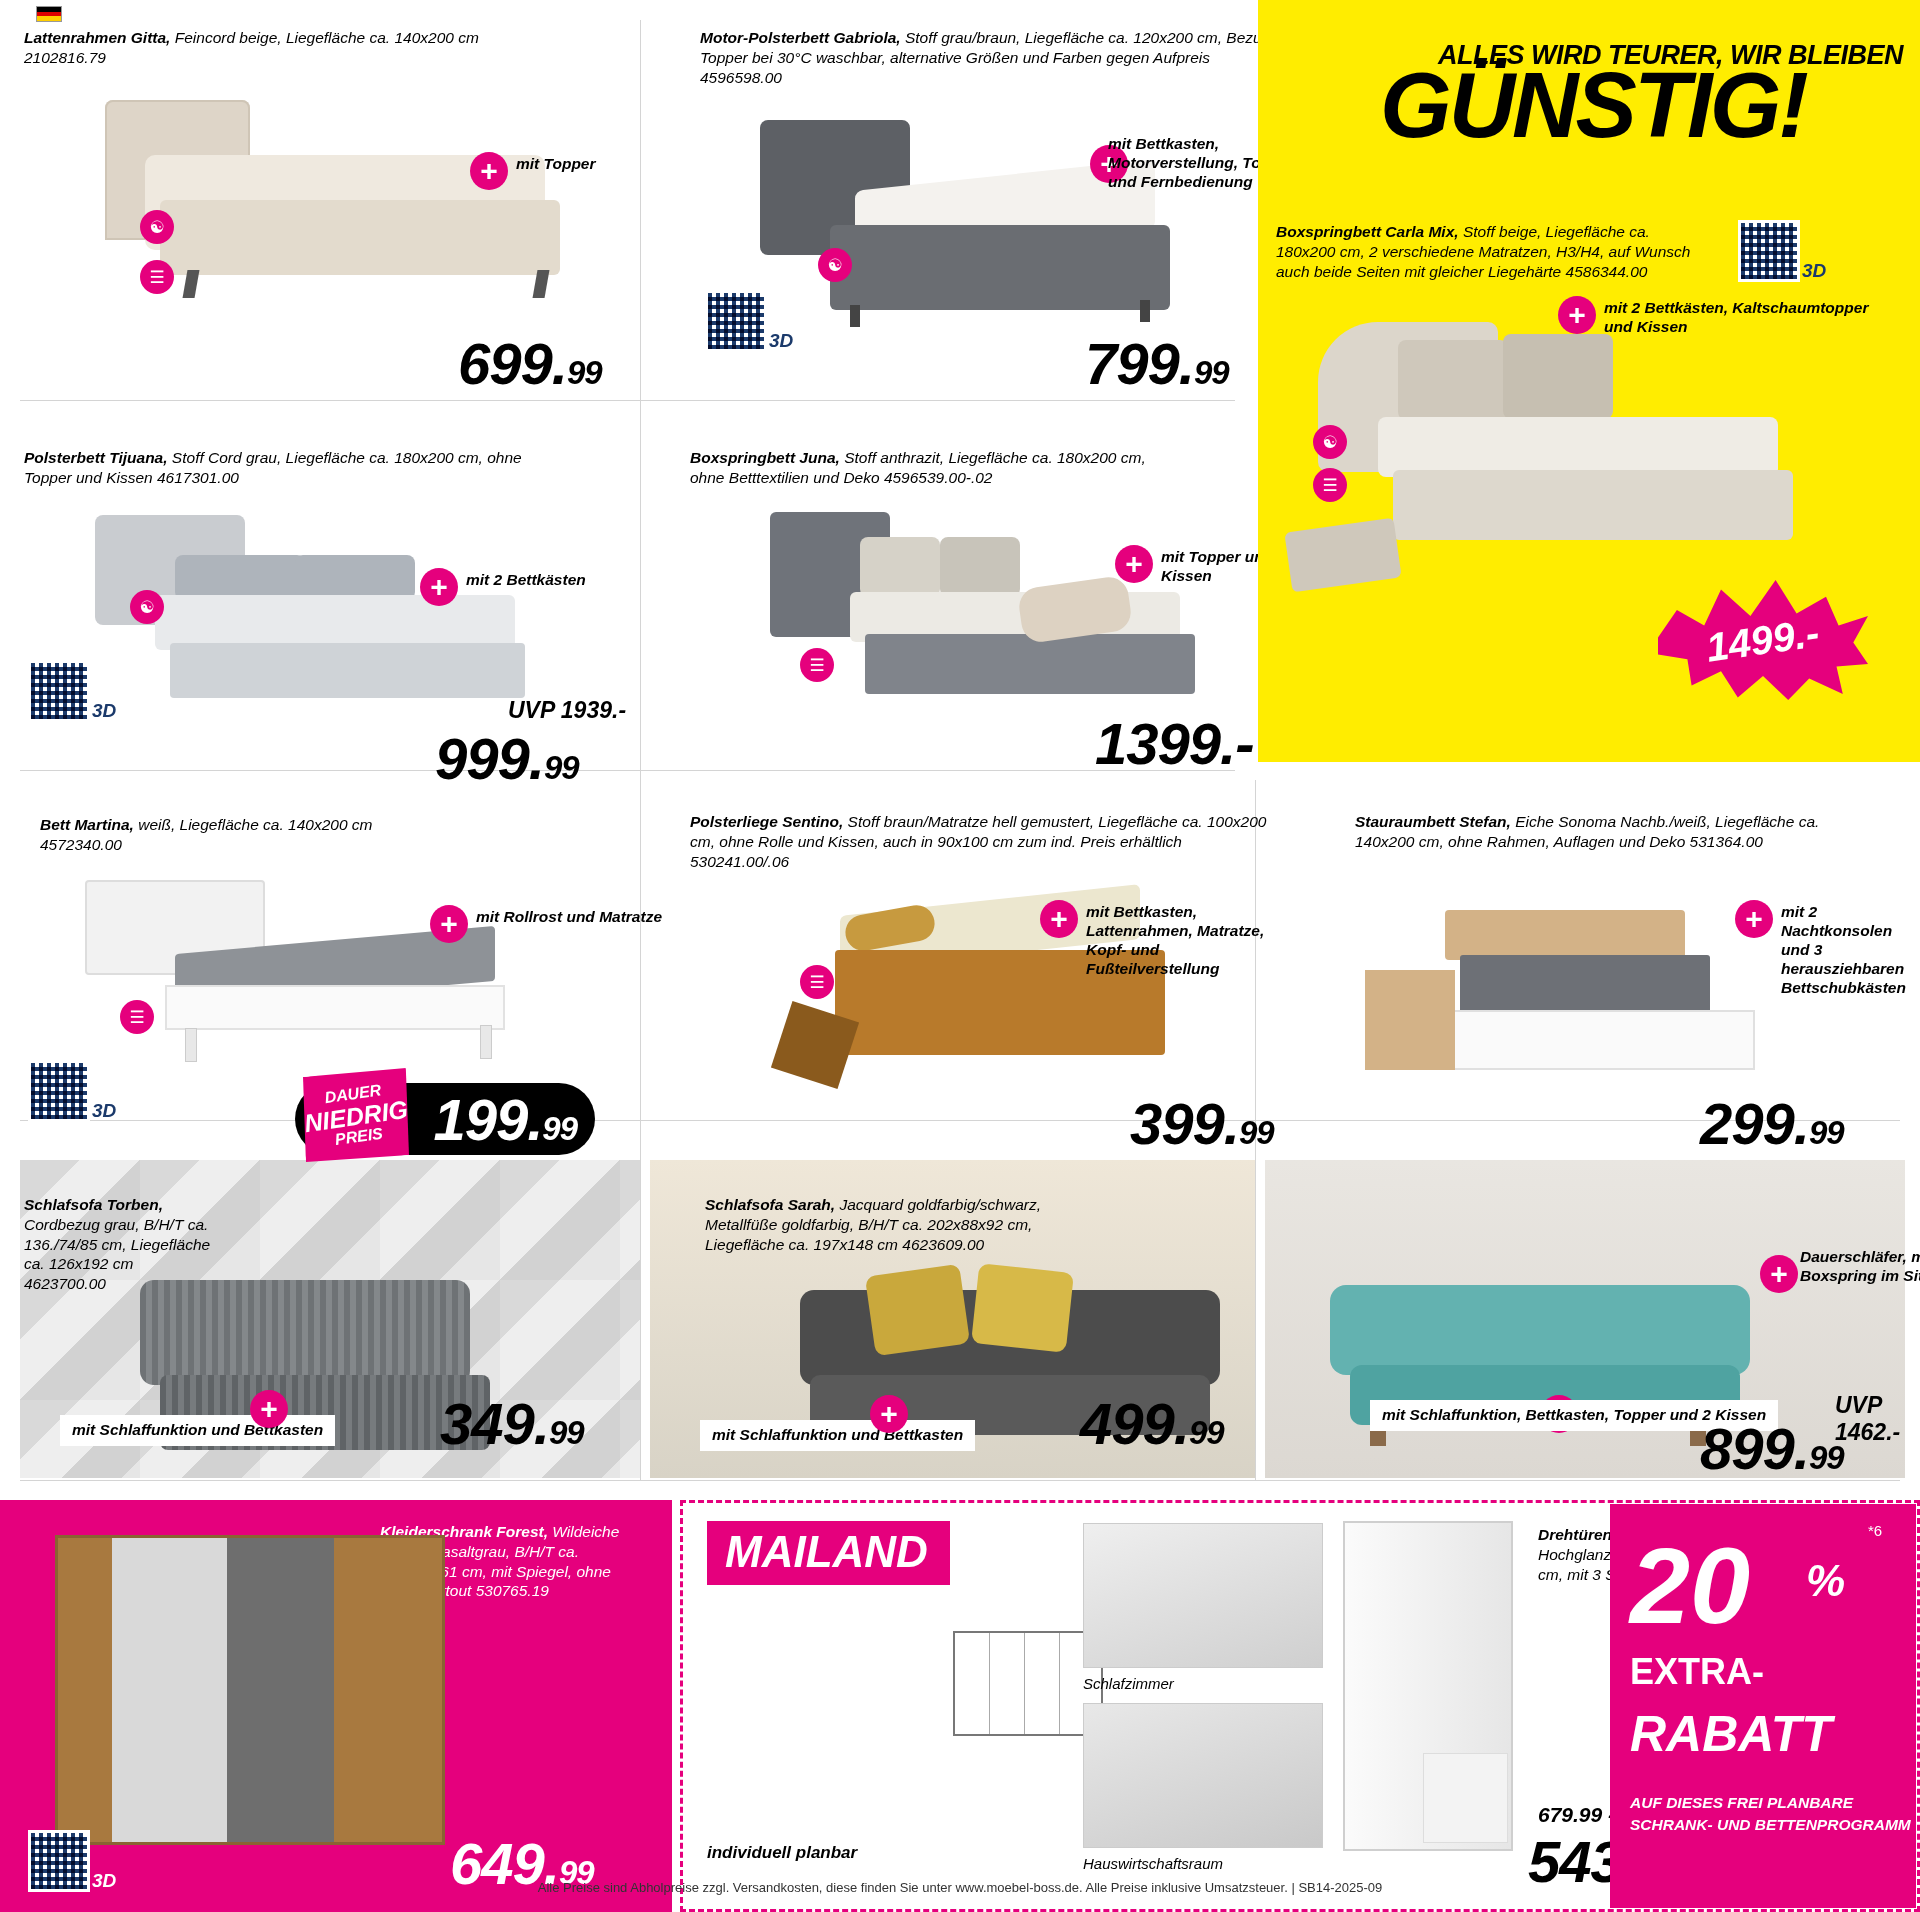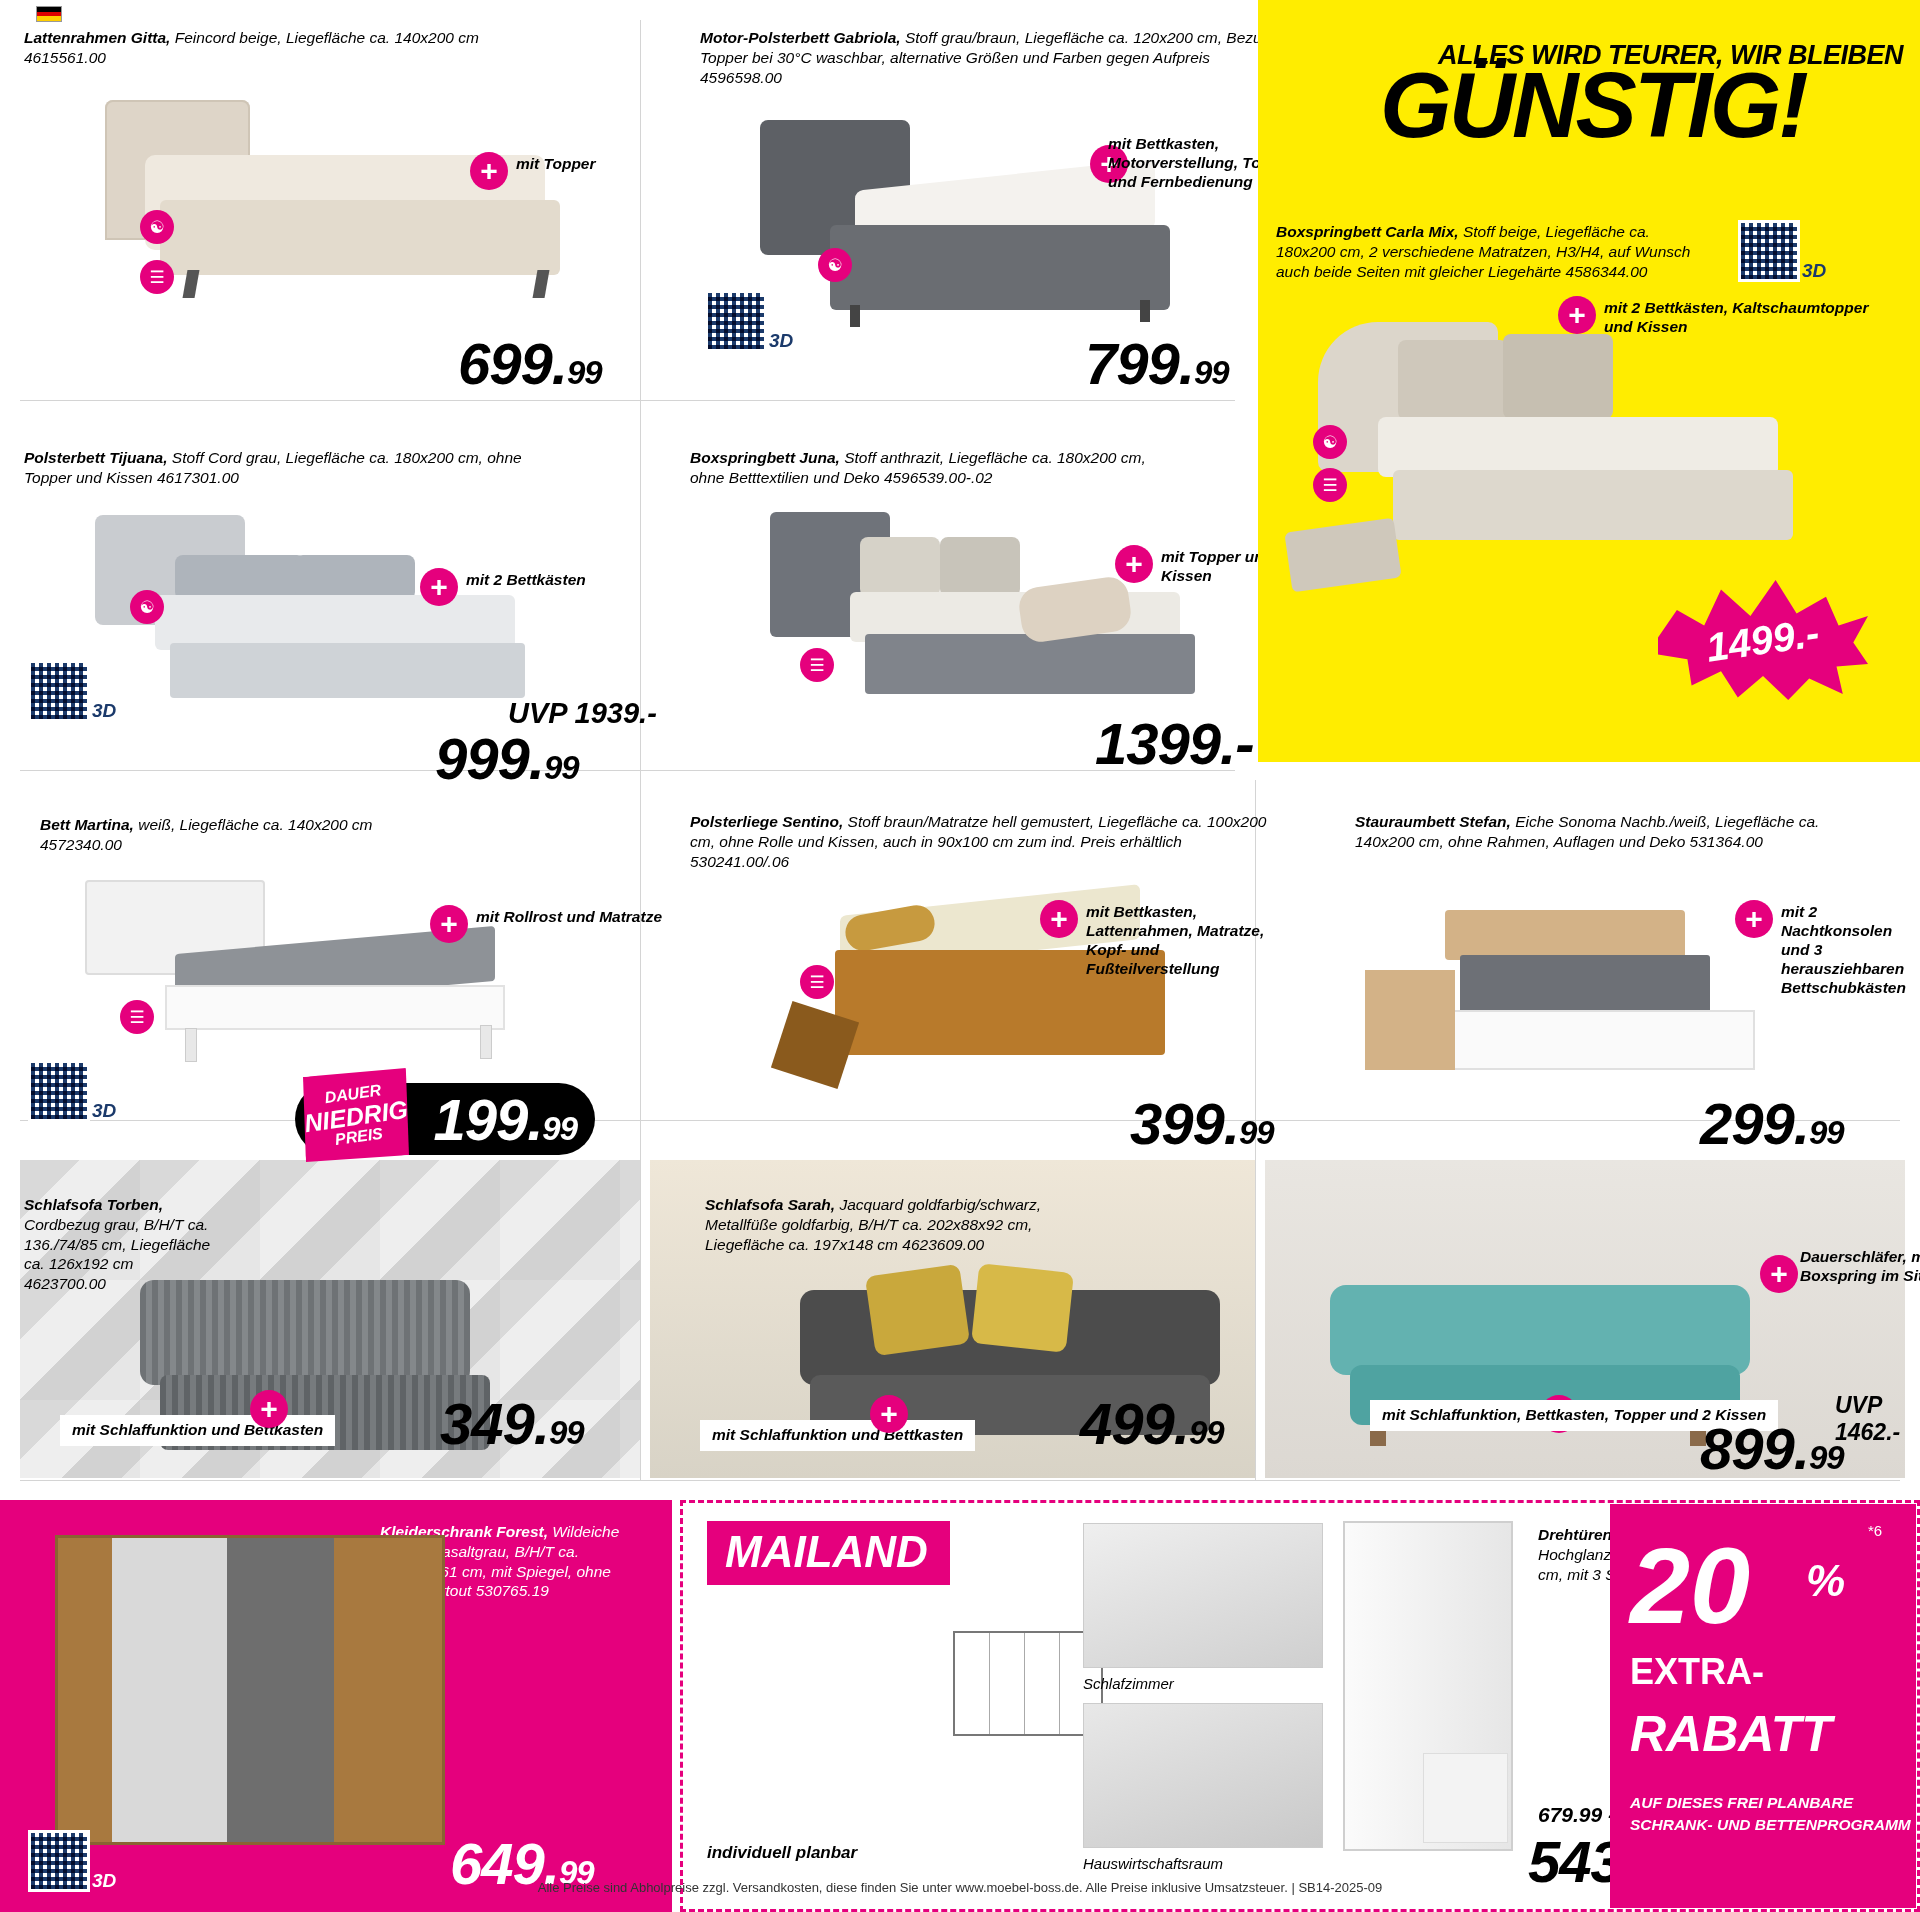--- a/index.html
+++ b/index.html
@@ -113,21 +113,21 @@
 
   <div class="hline" style="left:20px;top:400px;width:1215px;"></div>
   <div class="hline" style="left:20px;top:770px;width:1215px;"></div>
   <div class="hline" style="left:20px;top:1120px;width:1880px;"></div>
   <div class="hline" style="left:20px;top:1480px;width:1880px;"></div>
   <div class="vline" style="left:640px;top:20px;height:1460px;"></div>
   <div class="vline" style="left:1255px;top:780px;height:700px;"></div>
 
   <div class="abs" style="left:24px;top:28px;width:580px;">
     <span class="desc"><b>Lattenrahmen Gitta,</b><span> Feincord beige, Liegefläche ca. 140x200 cm</span></span><br>
-    <span class="desc">4615561.00</span>
+    <span class="desc">2102816.79</span>
   </div>
 
   <div class="bedphoto" style="left:105px;top:95px;width:470px;height:210px;">
     <div class="abs" style="left:0;top:5px;width:145px;height:140px;background:#ded5c8;border-radius:8px 8px 0 0;box-shadow:inset 0 0 0 2px #cfc5b6;"></div>
     <div class="abs" style="left:40px;top:60px;width:400px;height:95px;background:#efe9df;border-radius:10px;"></div>
     <div class="abs" style="left:55px;top:105px;width:400px;height:75px;background:#e3dbcd;border-radius:6px;"></div>
     <div class="abs" style="left:80px;top:175px;width:12px;height:28px;background:#555;transform:skewX(-10deg);"></div>
     <div class="abs" style="left:430px;top:175px;width:12px;height:28px;background:#555;transform:skewX(-10deg);"></div>
   </div>
   <div class="badge abs" style="left:140px;top:210px;">☯</div>
@@ -176,21 +176,21 @@
   </div>
   <div class="badge abs" style="left:130px;top:590px;">☯</div>
   <div class="qr-wrap abs" style="left:28px;top:660px;">
     <div class="qr"></div>
     <div class="qr-3d">3D</div>
   </div>
   <div class="plus-row abs" style="left:420px;top:568px;">
     <div class="plus">+</div>
     <div class="txt">mit 2 Bettkästen</div>
   </div>
-  <div class="abs" style="left:508px;top:697px;font-size:29px;font-weight:bold;font-style:italic;">UVP 1939.-</div>
+  <div class="abs" style="left:508px;top:697px;font-size:23px;font-weight:bold;font-style:italic;">UVP 1939.-</div>
   <div class="price abs" style="left:435px;top:725px;">
     <span class="big">999</span><span class="dot">.</span><span class="cents">99</span>
   </div>
 
   <div class="abs" style="left:690px;top:448px;width:470px;">
     <span class="desc"><b>Boxspringbett Juna,</b><span> Stoff anthrazit, Liegefläche ca. 180x200 cm, ohne Betttextilien und Deko 4596539.00-.02</span></span>
   </div>
   <div class="abs" style="left:1270px;top:443px;font-size:15px;font-weight:bold;font-style:italic;">Farben</div>
   <div class="abs" style="left:1268px;top:468px;width:26px;height:26px;border-radius:50%;background:#8a8a6a;border:2px solid #fff;"></div>
   <div class="abs" style="left:1292px;top:468px;width:26px;height:26px;border-radius:50%;background:#c2a77c;border:2px solid #fff;"></div>

